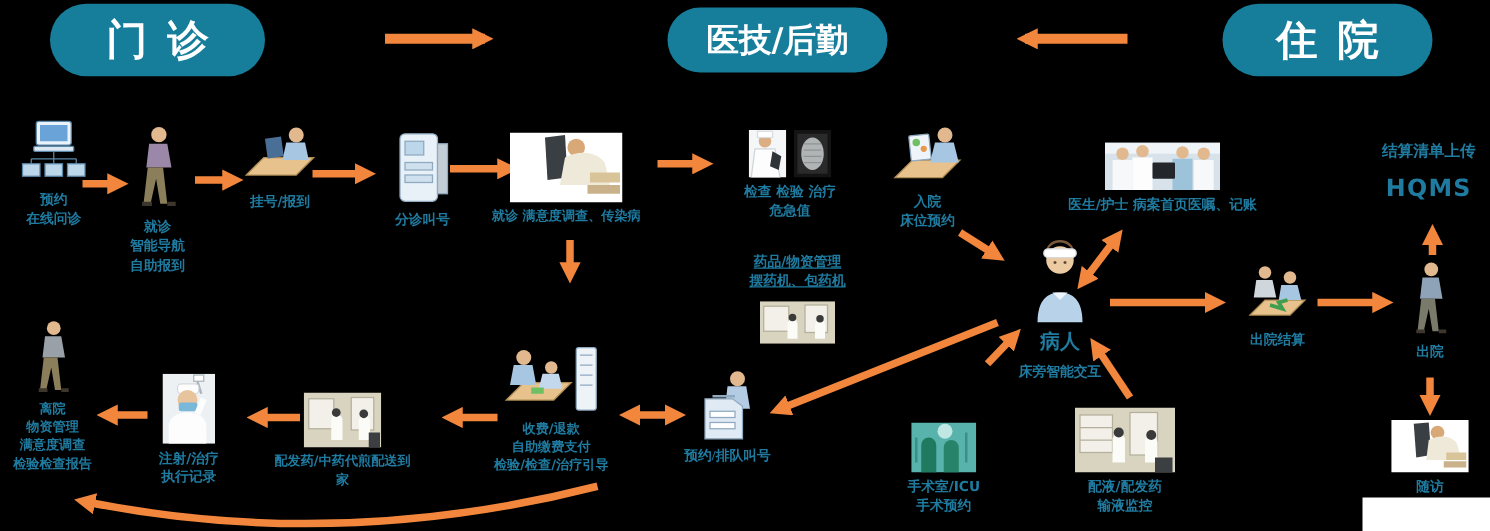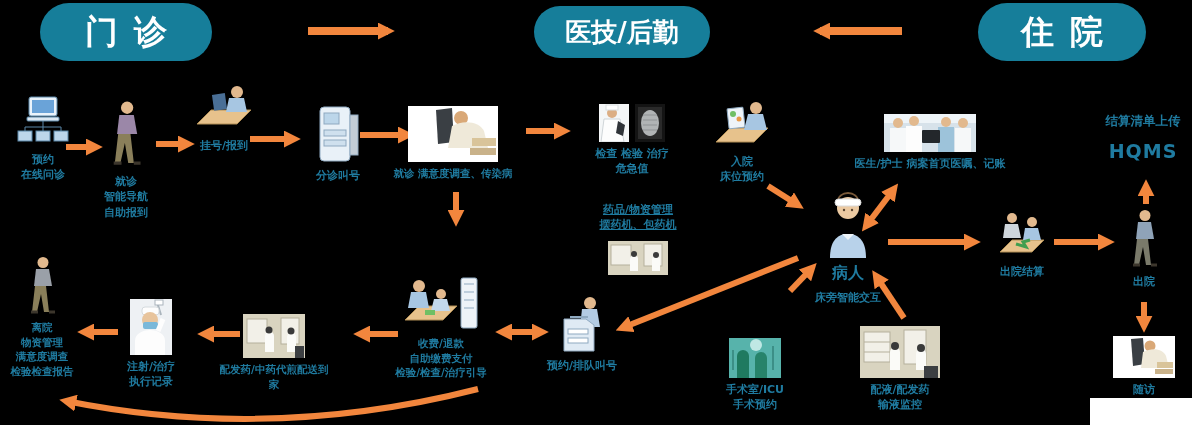--- a/index.html
+++ b/index.html
@@ -88,21 +88,21 @@
       <path d="M10 30 l-3 26 h5 l4 -18 3 18 h5 l-3 -26 z" fill="#8a7f5a"></path>
       <path d="M6 56 h7 M24 56 h6" stroke="#3c362c" stroke-width="3"></path>
     </svg>
     <div class="lbl">
       <span>就诊</span>
       <span>智能导航</span>
       <span>自助报到</span>
     </div>
   </div>
 
-  <div class="node" style="left:176px;top:84px;width:96px;align-items:center;">
+  <div class="node" style="left:176px;top:100px;width:96px;align-items:center;">
     <svg class="ic" width="58" height="50" viewBox="0 0 58 50">
       <path d="M2 40 L16 26 H56 L42 40 Z" fill="#e7c28c" stroke="#b08d55"></path>
       <rect x="18" y="10" width="13" height="16" fill="#4a6f96" transform="rotate(-8 24 18)"></rect>
       <circle cx="42" cy="8" r="6" fill="#e2b98e"></circle>
       <path d="M34 14 h15 l3 14 H31 z" fill="#a7c6e2"></path>
     </svg>
     <div class="lbl">
       <span>挂号/报到</span>
     </div>
   </div>
@@ -312,21 +312,21 @@
       <rect x="58" y="4" width="16" height="50" rx="2" fill="#eef3f8" stroke="#8fa9c0"></rect>
       <path d="M61 10 h10 M61 18 h10 M61 26 h10 M61 34 h10" stroke="#8fa9c0"></path>
     </svg>
     <div class="lbl sm">
       <span>收费/退款</span>
       <span>自助缴费支付</span>
       <span>检验/检查/治疗引导</span>
     </div>
   </div>
 
-  <div class="node" style="left:528px;top:294px;width:108px;">
+  <div class="node" style="left:528px;top:294px;width:108px;font-family:Liberation Serif, serif;">
     <svg class="ic" width="48" height="60" viewBox="0 0 48 58">
       <circle cx="32" cy="8" r="6" fill="#e2b98e"></circle>
       <path d="M24 14 h15 l3 18 H22 z" fill="#b3cbe3"></path>
       <path d="M6 24 h22 l8 6 v26 H6 z" fill="#dfeaf4" stroke="#8fa9c0"></path>
       <rect x="10" y="34" width="20" height="5" fill="#ffffff" stroke="#8fa9c0"></rect>
       <rect x="10" y="43" width="20" height="5" fill="#ffffff" stroke="#8fa9c0"></rect>
       <path d="M12 22 h18" stroke="#8fa9c0" stroke-width="2"></path>
     </svg>
     <div class="lbl">
       <span>预约/排队叫号</span>

